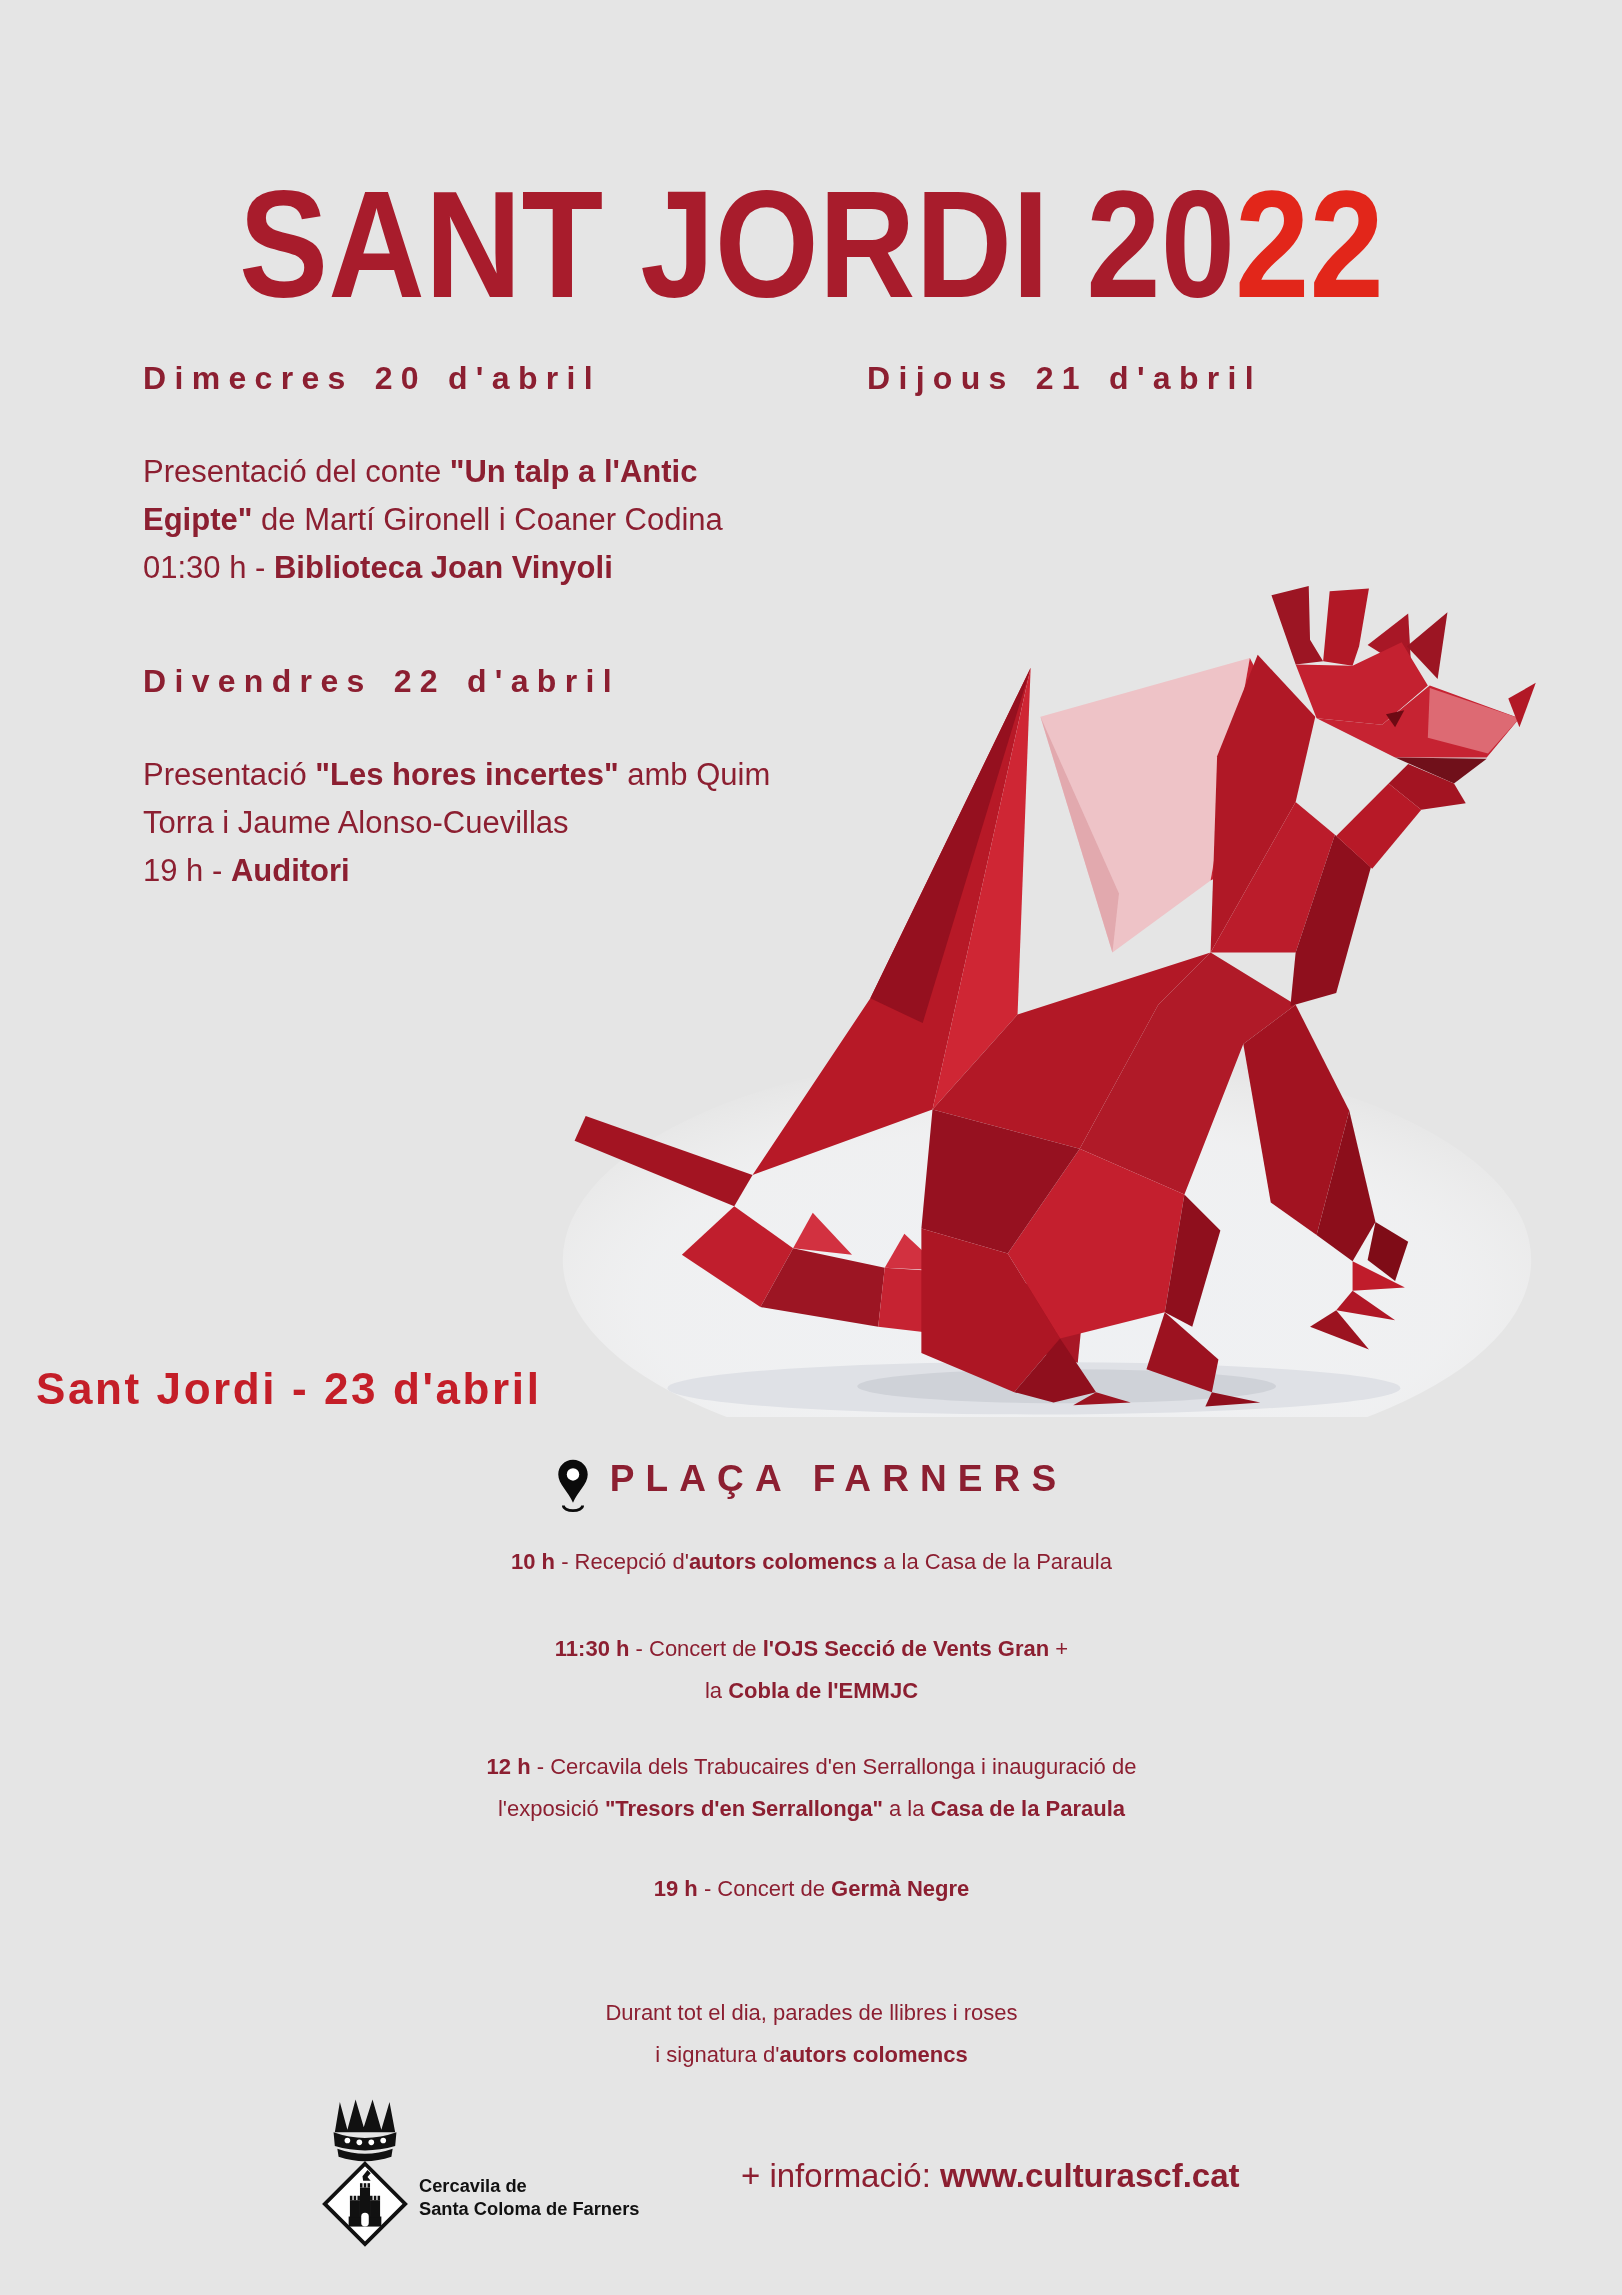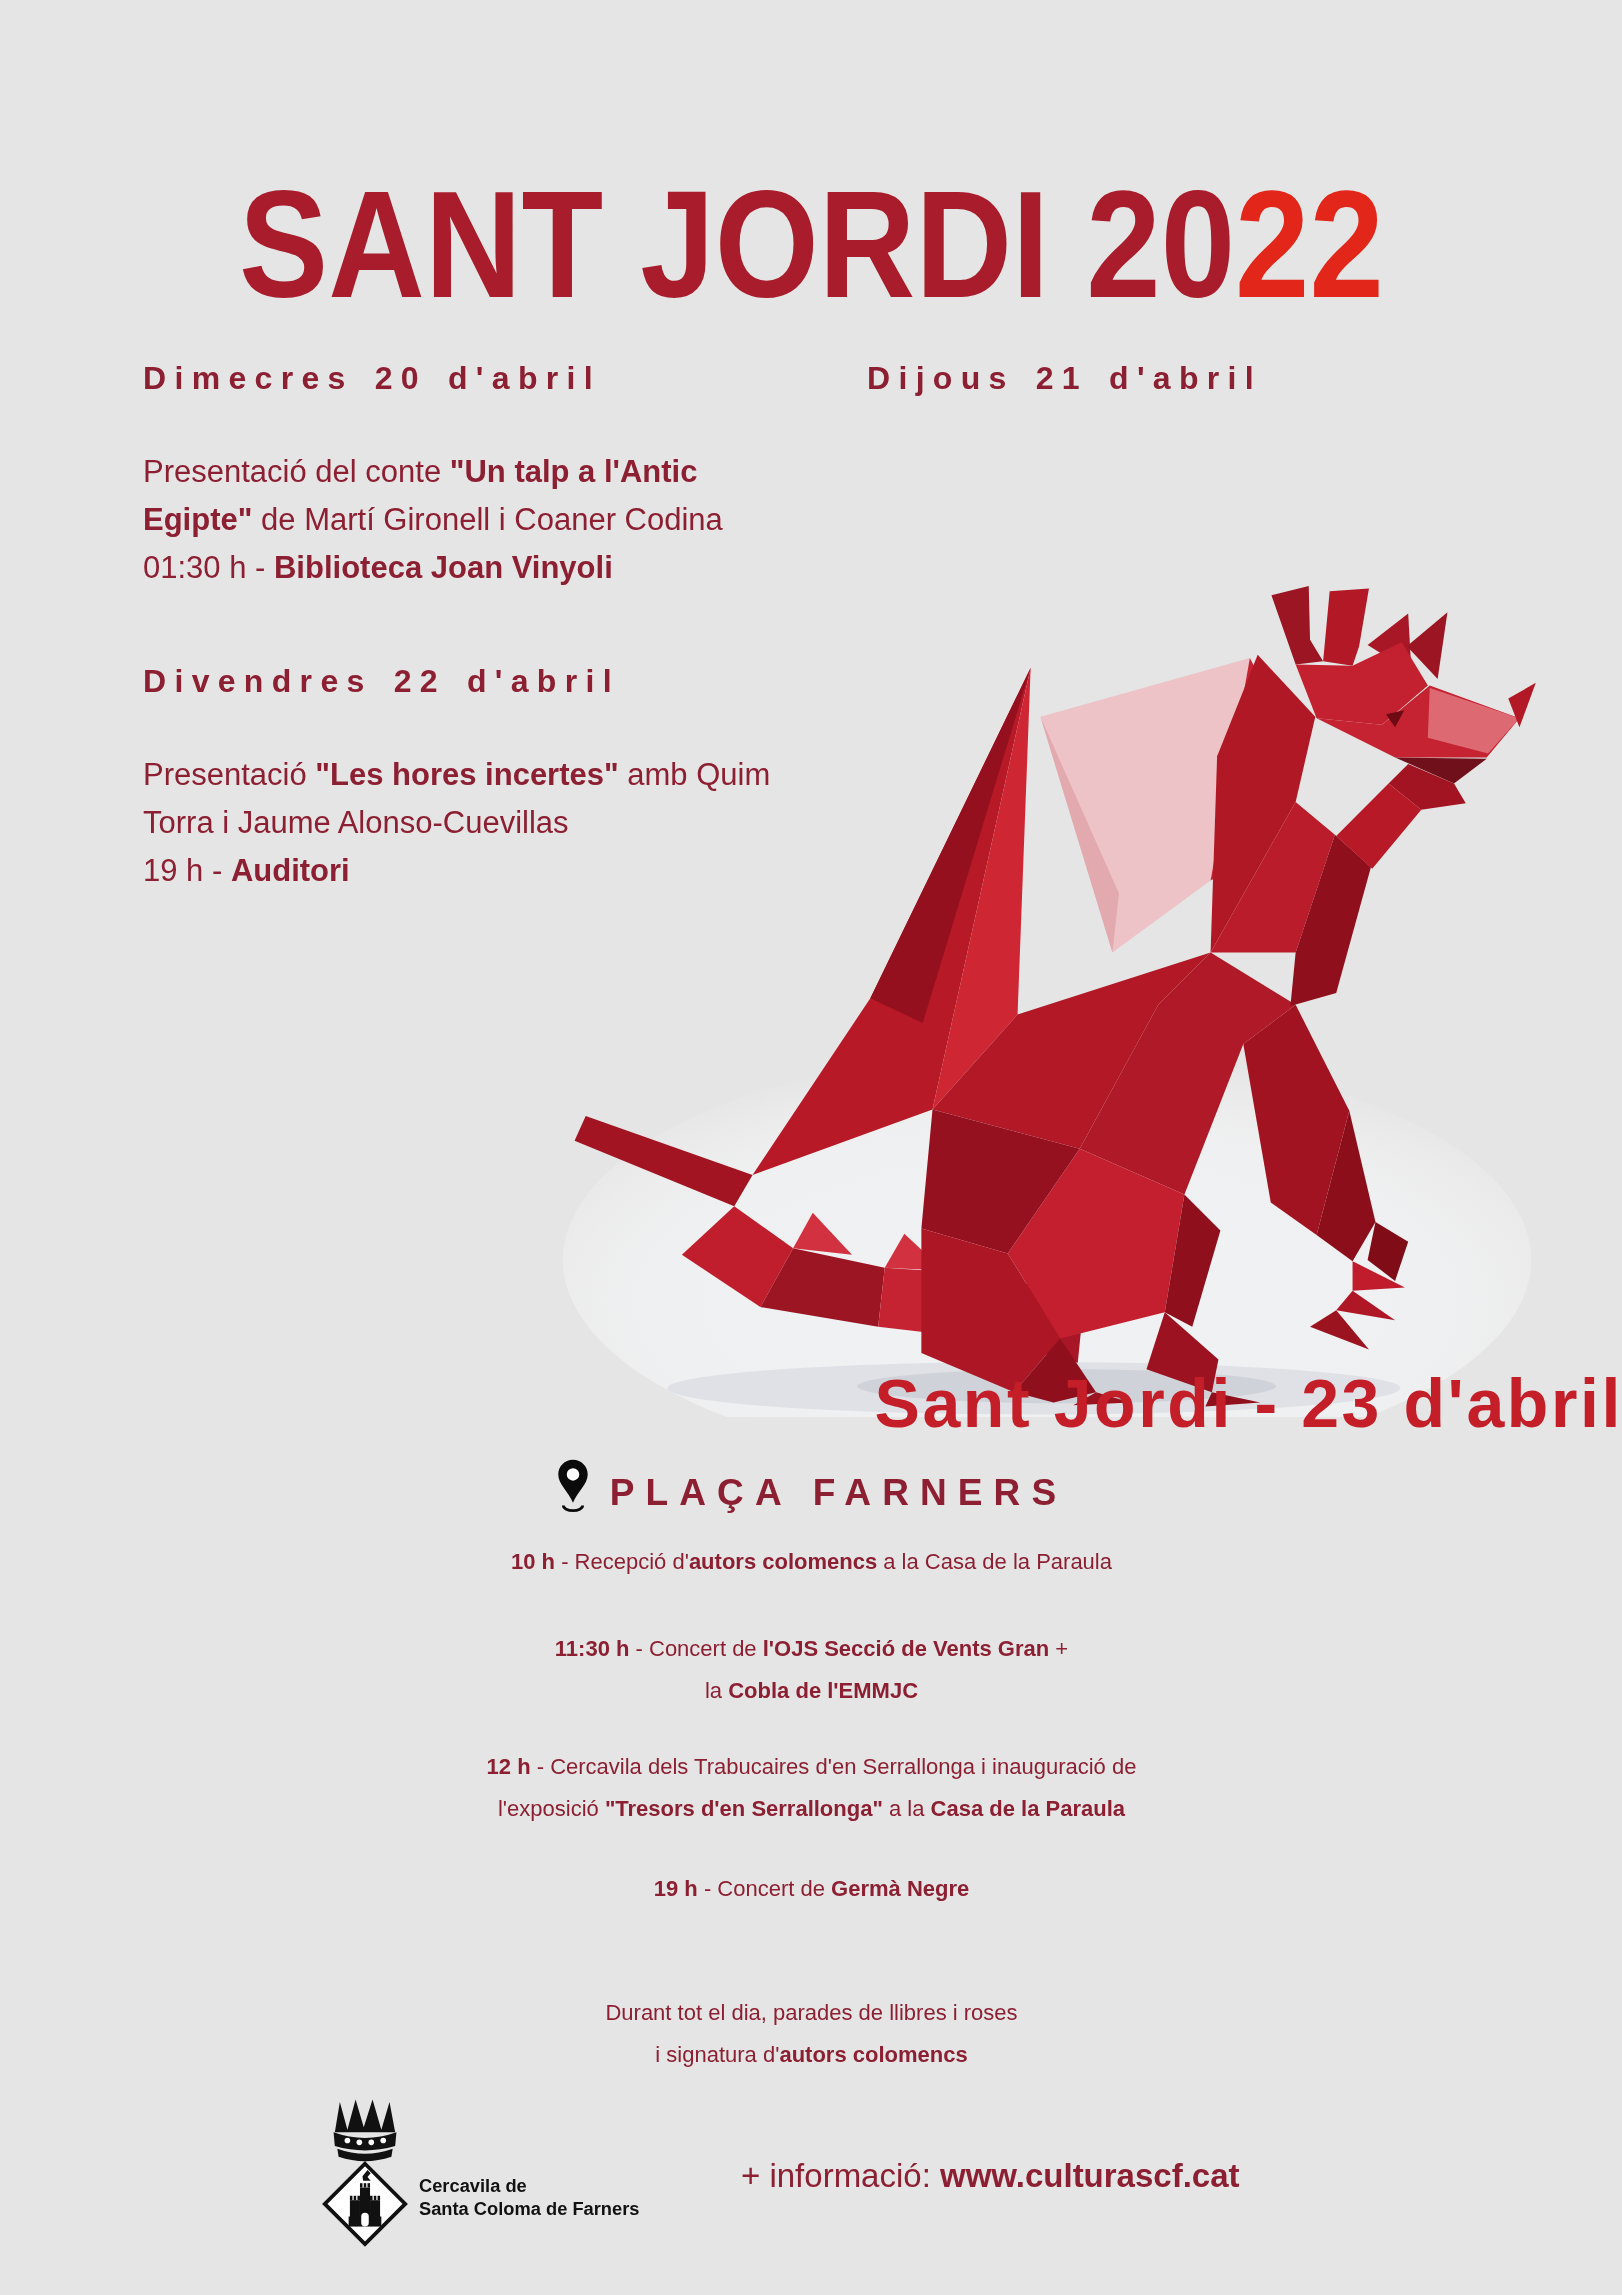--- a/index.html
+++ b/index.html
@@ -46,28 +46,29 @@
   }
   .event + .event{margin-top:71px;}
   .rline{white-space:nowrap;}
   .rline .b{font-weight:bold;}
   
   .dragon{position:absolute;left:556px;top:586px;width:982px;height:831px;}
   .dragon svg{width:100%;height:100%;display:block;}
   
   .day-title{
     position:absolute;top:1364px;left:0;width:100%;
-    text-align:right;
-    font-size:68px;font-weight:bold;letter-spacing:2.6px;
+    text-align:left;
+    font-size:44px;font-weight:bold;letter-spacing:2.6px;
     color:var(--bright-red);
     white-space:nowrap;
+    padding-left:36px;
   }
   .location-row{
     position:absolute;top:1458px;left:0;width:100%;
-    display:flex;justify-content:center;align-items:flex-end;gap:20px;
+    display:flex;justify-content:center;align-items:flex-start;gap:20px;
     color:var(--maroon);
   }
   .location-row .pin{width:34px;height:56px;flex:0 0 auto;}
   .location-row .loc-label{
     font-size:37px;font-weight:bold;letter-spacing:.30em;
     white-space:nowrap;
   }
   .sched{
     position:absolute;left:0;width:100%;
     text-align:center;

